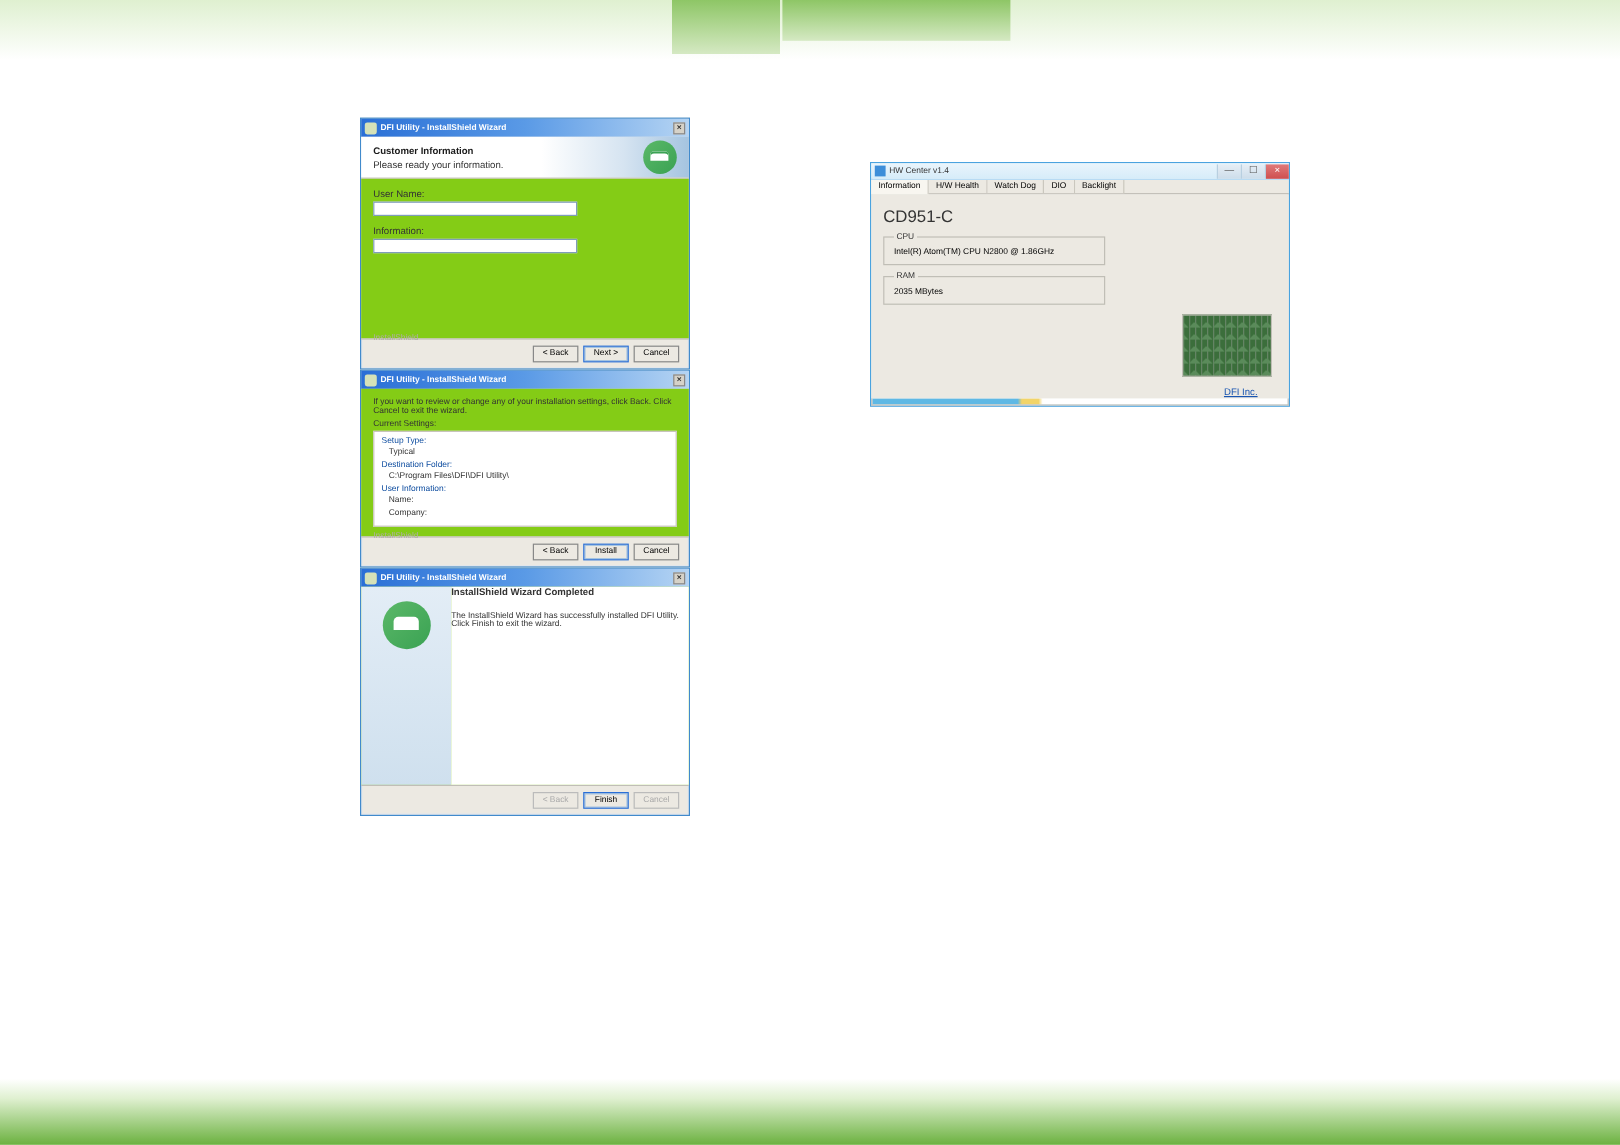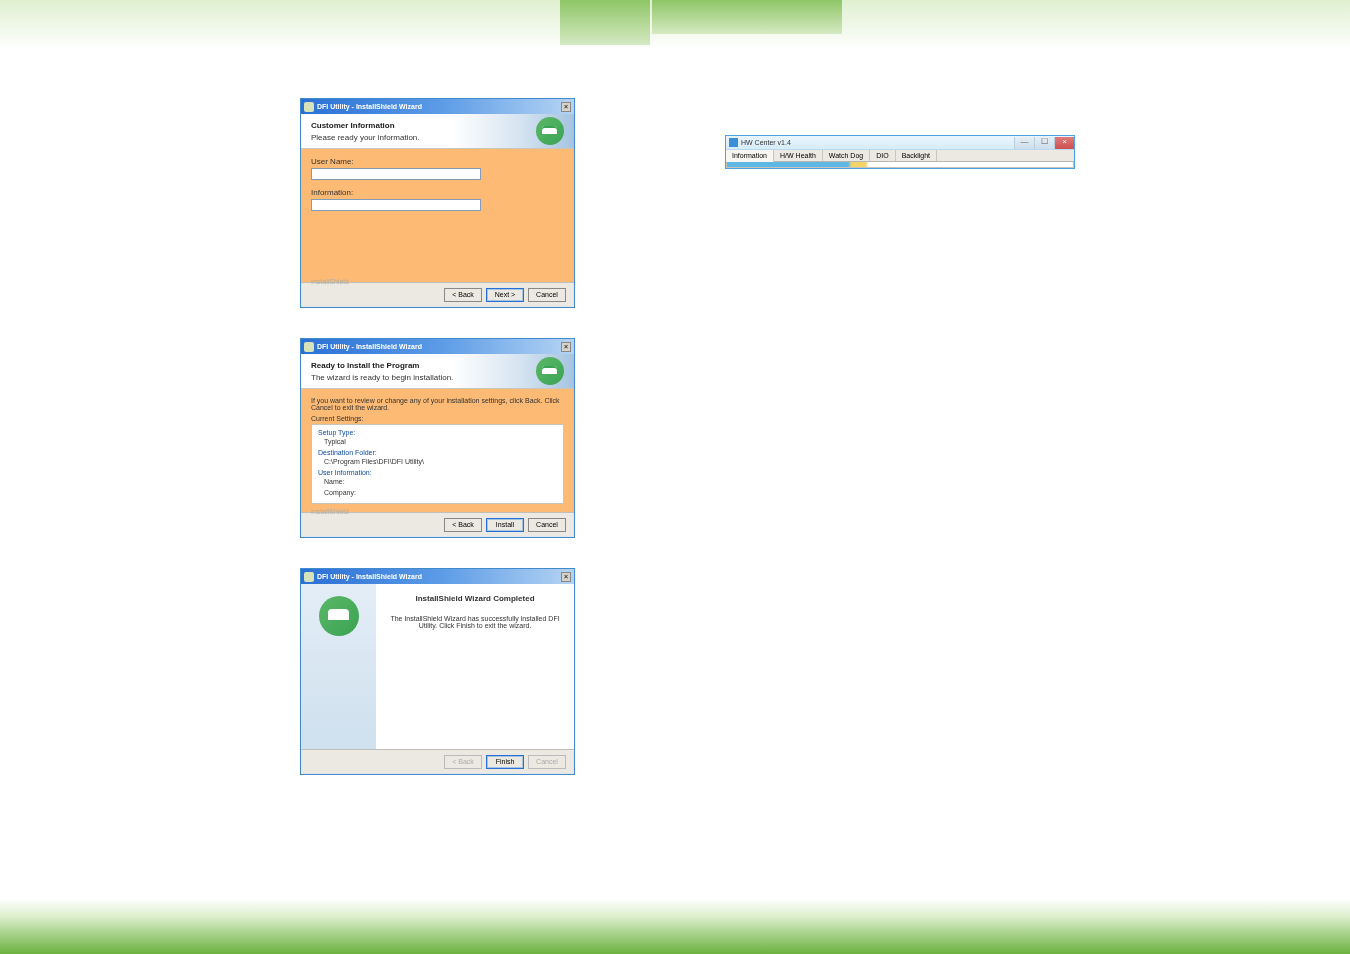--- a/index.html
+++ b/index.html
@@ -65,21 +65,20 @@
     left: 725px;
     top: 85px;
     width: 350px;
   }
 
   
   .wizard {
     width: 275px;
     border: 1px solid #418acc;
     background: #ece9e2;
-    margin-bottom: 30px;
     box-shadow: 0 0 0 1px #dfe6ee inset;
   }
   .wizard .titlebar {
     height: 15px;
     background: linear-gradient(to right, #2a6fd6 0%, #5a9ae6 50%, #b5d4f3 100%);
     color: #ffffff;
     font-size: 7px;
     font-weight: bold;
     padding: 0 3px;
     display: flex;
@@ -130,21 +129,21 @@
     content: "";
     position: absolute;
     left: 6px; top: 9px;
     width: 15px; height: 8px;
     background: #ffffff;
     border-radius: 3px 3px 0 0;
     box-shadow: inset 0 2px 0 #3aa253;
   }
 
   .wizard .body {
-    background: #fdba74;
+    background: #84cc16;
     padding: 8px 10px;
     font-size: 8px;
     color: #333;
     min-height: 120px;
   }
   .wizard .label { margin-bottom: 2px; }
   .wizard .text-input {
     width: 170px;
     height: 12px;
     background: #ffffff;
@@ -216,24 +215,22 @@
     content: "";
     position: absolute;
     left: 9px; top: 13px;
     width: 21px; height: 11px;
     background: #ffffff;
     border-radius: 4px 4px 0 0;
   }
   .completed .rightpanel {
     flex: 1;
     background: #ffffff;
-    padding: 10px;
     font-size: 8px;
     color: #333;
-    text-align: center;
   }
   .completed .rightpanel .ch { font-weight: bold; margin-bottom: 12px; }
 
   
   .hwcenter {
     width: 350px;
     border: 1px solid #4aa3df;
     background: #ffffff;
     box-shadow: 0 0 0 1px #b8dbf3 inset;
     position: relative;
@@ -378,27 +375,20 @@
       </div>
     </div>
 
     <div class="wizard">
       <div class="titlebar">
         <span class="title-left">
           <span class="ico"></span>
           <span>DFI Utility - InstallShield Wizard</span>
         </span>
         <span class="closebtn">×</span>
-      </div>
-      <div class="header-area">
-        <div class="titles">
-          <div class="h1">Ready to Install the Program</div>
-          <div>The wizard is ready to begin installation.</div>
-        </div>
-        <div class="hicon"></div>
       </div>
       <div class="body">
         <div style="font-size:7px; margin-bottom:4px;">If you want to review or change any of your installation settings, click Back. Click Cancel to exit the wizard.</div>
         <div style="font-size:7px; margin-bottom:2px;">Current Settings:</div>
         <div class="readybox">
           <div class="blue">Setup Type:</div>
           <div class="indent">Typical</div>
           <div class="blue">Destination Folder:</div>
           <div class="indent">C:\Program Files\DFI\DFI Utility\</div>
           <div class="blue">User Information:</div>
@@ -455,19 +445,32 @@
           <span class="wctrl close">×</span>
         </span>
       </div>
       <div class="tabsrow">
         <div class="tab active">Information</div>
         <div class="tab">H/W Health</div>
         <div class="tab">Watch Dog</div>
         <div class="tab">DIO</div>
         <div class="tab">Backlight</div>
       </div>
+      <div class="info-body">
+        <div class="board-name">CD951-C</div>
+        <fieldset>
+          <legend>CPU</legend>
+          <div>Intel(R) Atom(TM) CPU N2800   @ 1.86GHz</div>
+        </fieldset>
+        <fieldset>
+          <legend>RAM</legend>
+          <div>2035 MBytes</div>
+        </fieldset>
+        <div class="board-pic"></div>
+        <div class="dfilink">DFI Inc.</div>
+      </div>
       <div class="statusbar"></div>
     </div>
   </div>
 
 </div>
 
 <div class="footer-band"></div>
 
 </body></html>

